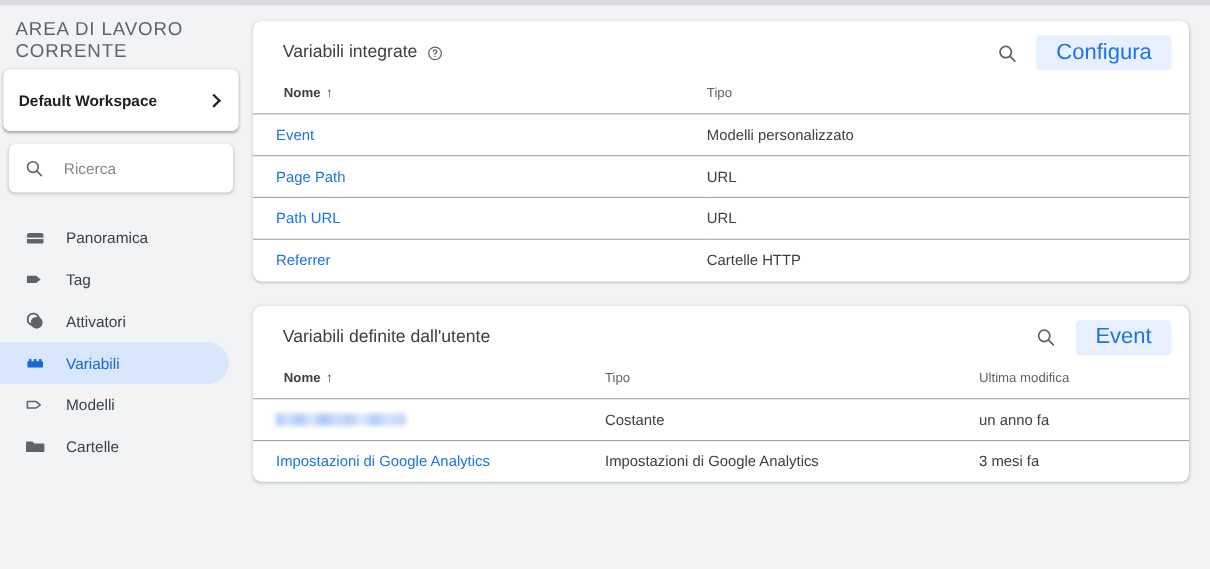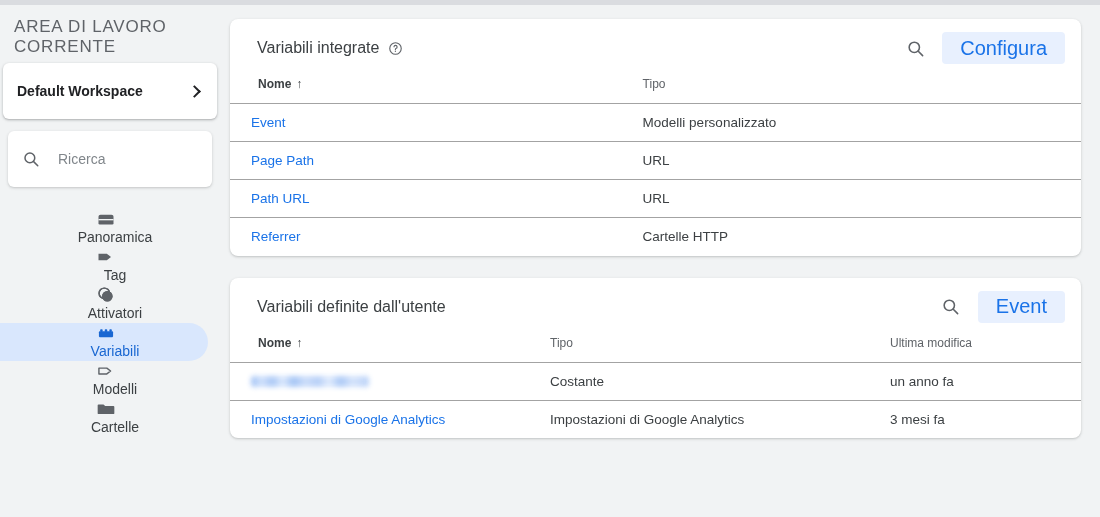--- a/index.html
+++ b/index.html
@@ -65,21 +65,21 @@
   .chevron-right {
     width: 9px; height: 9px;
     border-right: 2px solid #202124;
     border-top: 2px solid #202124;
     transform: rotate(45deg);
     margin-right: 4px;
   }
 
   .search-box {
     margin: 12px 8px 0 8px;
-    height: 56px;
+    height: 44px;
     background: #ffffff;
     border-radius: 6px;
     box-shadow: 0 1px 2px rgba(60,64,67,.18), 0 1px 3px 1px rgba(60,64,67,.06);
     display: flex;
     align-items: center;
     padding: 0 14px;
     cursor: text;
   }
   .search-box .sb-icon { margin-right: 18px; display:flex; }
   .search-box .sb-placeholder {
@@ -91,21 +91,20 @@
   .nav-item {
     height: 38px;
     display: flex;
     align-items: center;
     padding-left: 22px;
     border-top-right-radius: 19px;
     border-bottom-right-radius: 19px;
     margin-right: 12px;
     cursor: pointer;
     color: #3c4043;
-    flex-direction: column;
   }
   .nav-item .nav-icon {
     width: 22px;
     display: flex;
     align-items: center;
     justify-content: flex-start;
     margin-right: 16px;
   }
   .nav-item .nav-label { font-size: 14px; }
   .nav-item.active {

